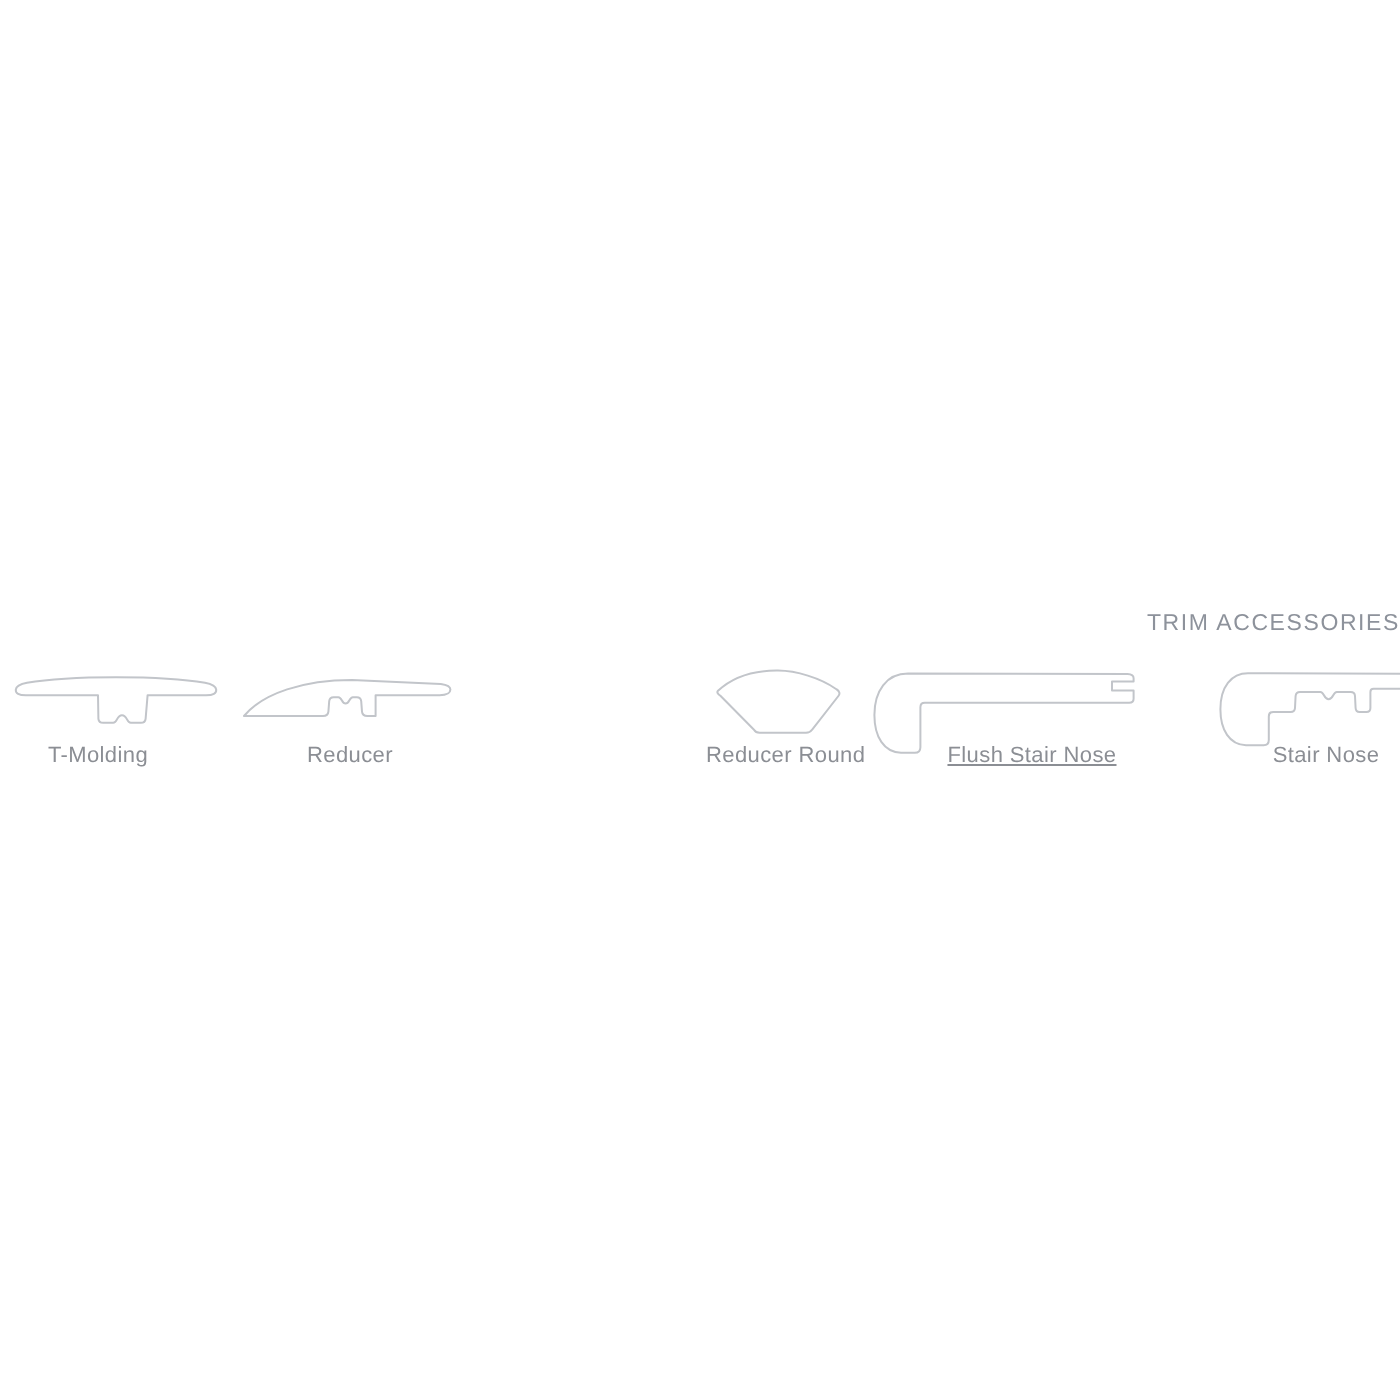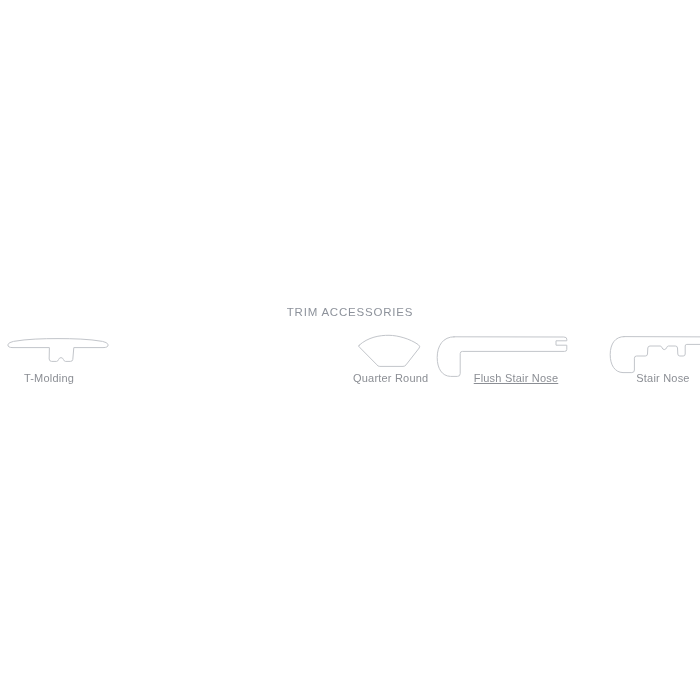--- a/index.html
+++ b/index.html
@@ -19,21 +19,21 @@
     width:700px;
     height:700px;
     background:var(--background);
     overflow:hidden;
   }
   .section-heading{
     position:absolute;
     top:306px;
     left:0;
     width:700px;
-    text-align:center;
+    text-align:right;
     font-size:11.5px;
     letter-spacing:0.8px;
     color:var(--heading-color);
     font-weight:400;
   }
   .trim-item{
     position:absolute;
     top:334px;
   }
   .trim-item svg{
@@ -76,30 +76,41 @@
       <path d="M 46,13.6 L 10,13.6 Q 4.6,13.6 4.9,10.8 Q 5.2,8.4 10.5,7.4
                C 24,5 40,4.6 55,4.6 C 70,4.6 86,5 99.5,7.4
                Q 104.8,8.4 105.1,10.8 Q 105.4,13.6 100,13.6
                L 70.8,13.6 L 69.8,25.4 Q 69.6,27.4 67.4,27.4 L 62.4,27.4
                C 60.2,27.4 60.8,23.6 58,23.6 C 55.2,23.6 55.8,27.4 53.6,27.4
                L 48.6,27.4 Q 46.4,27.4 46.2,25.4 Z"></path>
     </svg>
     <div class="trim-label">T-Molding</div>
   </div>
 
+  <div class="trim-item item-reducer">
+    <svg width="110" height="46" viewBox="0 0 110 46" aria-label="reducer-profile-icon">
+      <path d="M 2,24 L 41.5,24 Q 44,24 44.2,21.8 L 44.6,16.6 Q 44.8,14.6 46.8,14.6
+               L 49.2,14.6 C 51,14.6 50.8,17.8 52.8,17.8 C 54.8,17.8 54.6,14.6 56.4,14.6
+               L 58.4,14.6 Q 60.4,14.6 60.6,16.6 L 61,21.8 Q 61.2,24 63.7,24
+               L 67.8,24 L 67.8,13.6 L 99.8,13.6
+               Q 105.2,13.6 105.2,10.8 Q 105.2,8.6 100.4,8
+               L 56,6 C 32,6 11.5,12.5 2,24 Z"></path>
+    </svg>
+    <div class="trim-label">Reducer</div>
+  </div>
 
 
   <div class="trim-item item-quarterround">
     <svg width="70" height="46" viewBox="0 0 70 46" aria-label="quarter-round-profile-icon">
       <path d="M 6,11.4 C 15,3 27,1.2 36,1.3 C 45,1.4 57,4.8 65.2,10.6
                Q 67.6,12.2 66.2,14 L 53,30.9 Q 52,32.4 50,32.4
                L 26.8,32.4 Q 24.8,32.4 24,30.9 L 7.2,13.9
                Q 5,12.3 6,11.4 Z"></path>
     </svg>
-    <div class="trim-label">Quarter Round</div>
+    <div class="trim-label">Reducer Round</div>
   </div>
 
   <div class="trim-item item-flushstairnose">
     <svg width="136" height="46" viewBox="0 0 136 46" aria-label="flush-stair-nose-profile-icon">
       <path d="M 19,2.8 L 128.8,3 Q 131.8,3.1 131.8,5.1
                L 131.8,6.8 L 121,6.8 L 121,11.2 L 131.8,11.2 L 131.8,15.4
                Q 131.8,17.4 129.6,17.4 L 27.4,17.4
                Q 25.2,17.4 25.2,19.6 L 25.2,39.6 Q 25.2,42.4 22.4,42.4
                L 15.5,42.4 C 7,42.1 2.2,34.5 2.2,23.5
                C 2.2,11.5 8.2,2.8 19,2.8 Z"></path>

